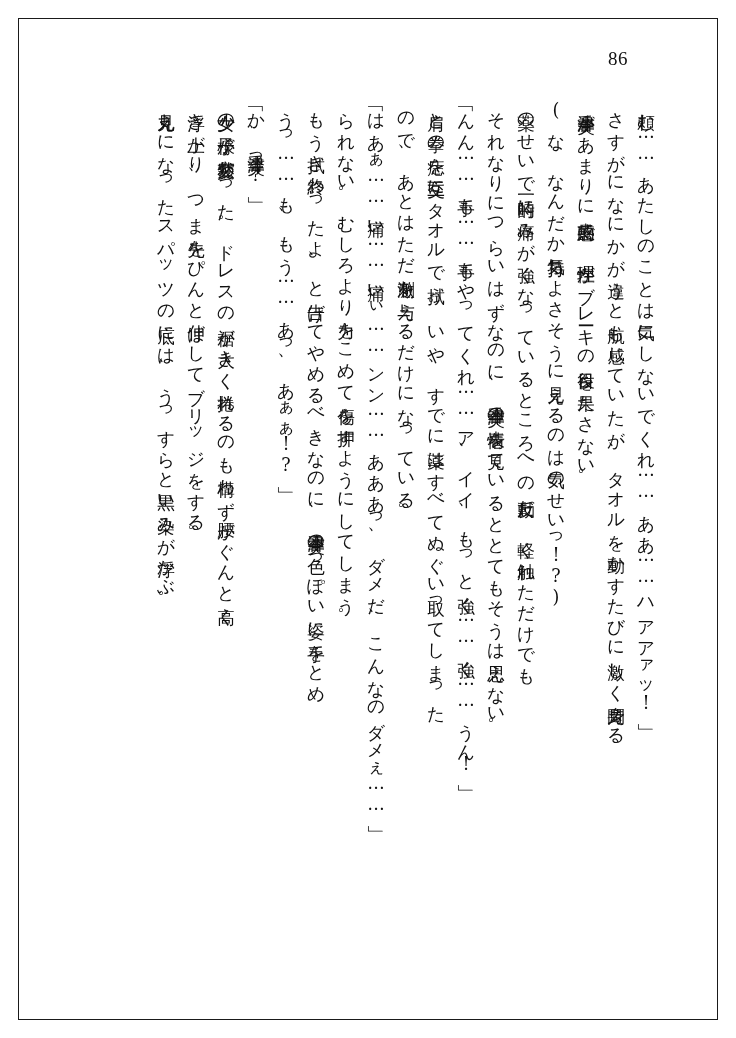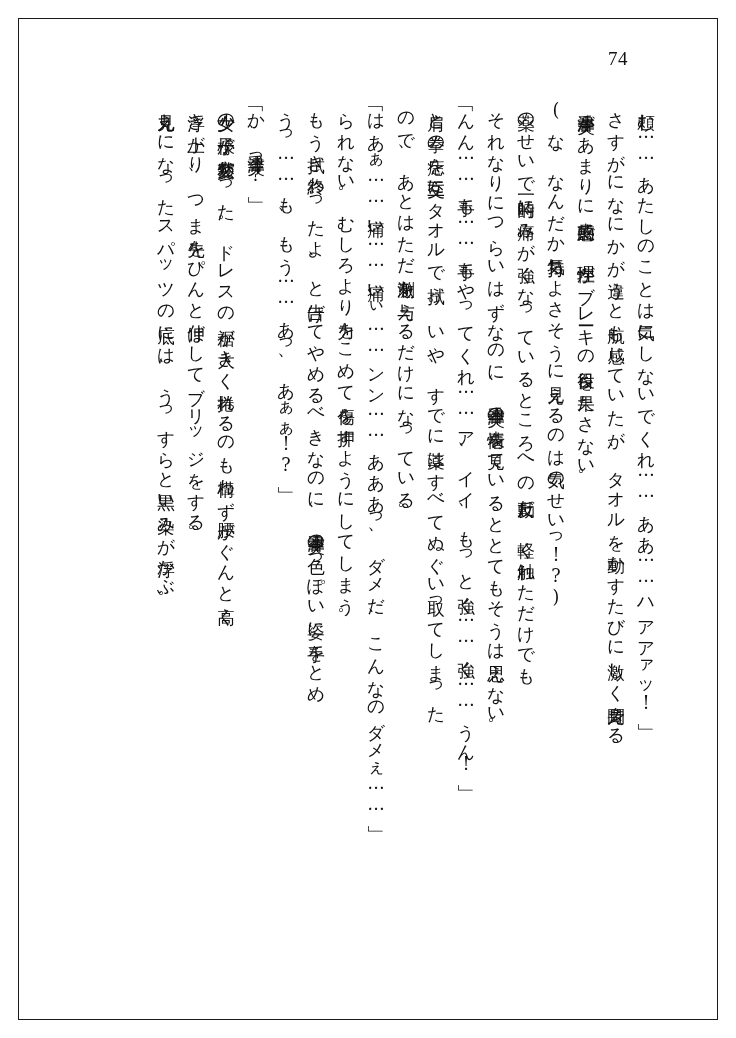--- a/index.html
+++ b/index.html
@@ -73,21 +73,21 @@
   }
   
 </style>
 </head>
 <body>
 
 <div id="page">
 
   <div id="page-frame"></div>
 
-  <div id="page-number">74</div>
+  <div id="page-number">86</div>
 
   <div id="text-block">
     <div class="tcol">頼む……あたしのことは気にしないでくれ……ああ……ハアアァッ!」</div>
     <div class="tcol">さすがになにかが違うと航も感じていたが、タオルを動かすたびに激しく身悶える</div>
     <div class="tcol">香津美があまりに蠱惑的で、理性がブレーキの役目を果たさない。</div>
     <div class="tcol">(な、なんだか気持ちよさそうに見えるのは気のせいっ!?)</div>
     <div class="tcol">薬のせいで一時的に痛みが強くなっているところへの反動だ、軽く触れただけでも</div>
     <div class="tcol">それなりにつらいはずなのに、香津美の表情を見ているととてもそうは思えない。</div>
     <div class="tcol">「んん……手も……手もやってくれ……ア、イイ、もっと強く……強く……うん!」</div>
     <div class="tcol">肩と拳の痣を交互にタオルで拭う。いや、すでに薬はすべてぬぐい取ってしまった</div>

